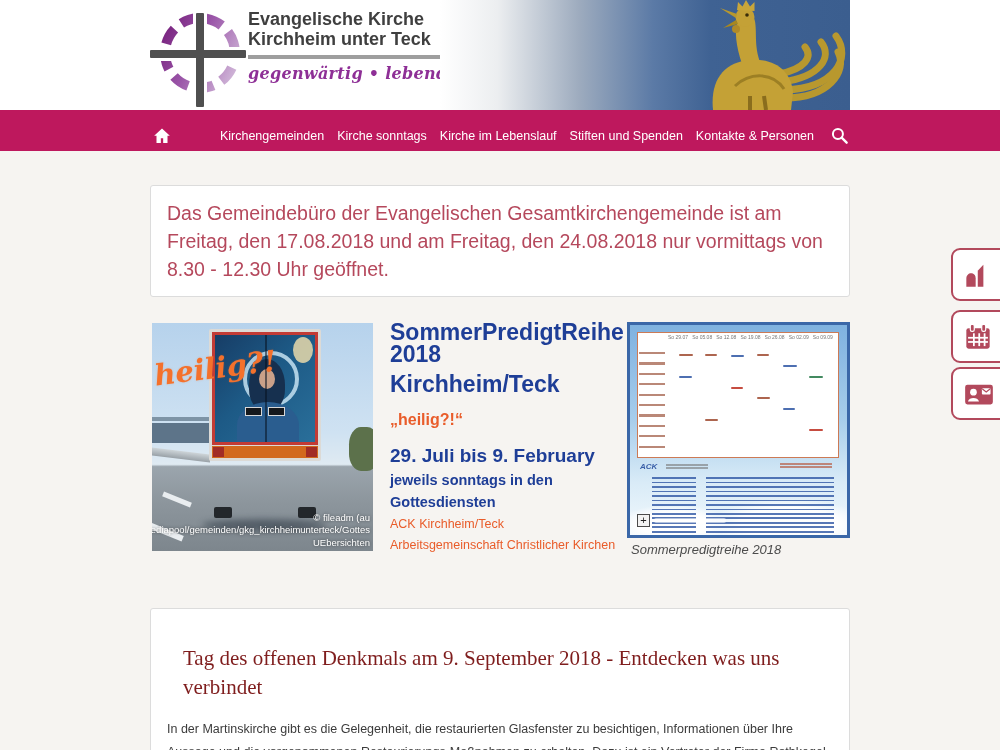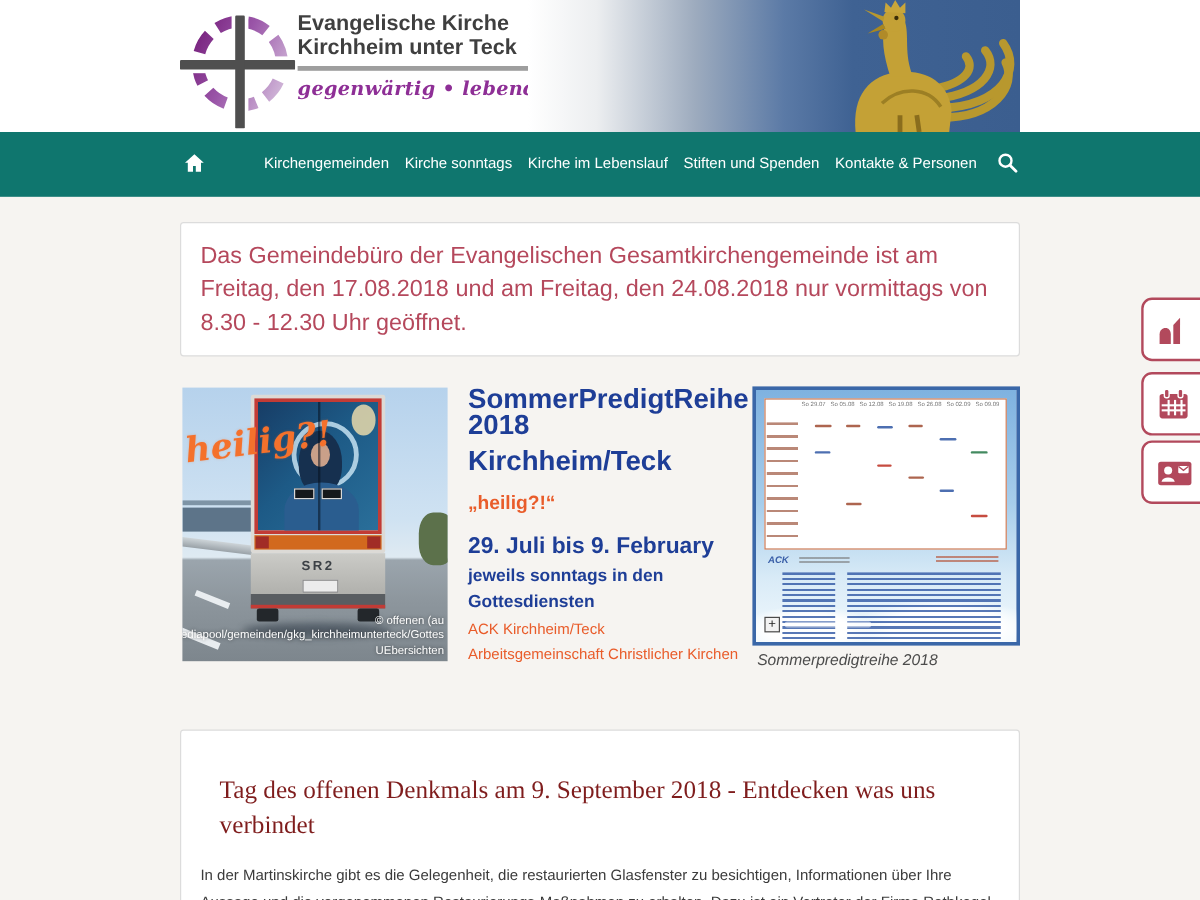--- a/index.html
+++ b/index.html
@@ -12,21 +12,21 @@
   .logo-text{position:absolute;left:248px;top:9px;width:220px;}
   .logo-title{font-size:18px;font-weight:bold;color:#3f3f3f;line-height:20px;white-space:nowrap;}
   .logo-divider{margin-top:6px;width:192px;height:4px;background:#9e9e9e;}
   .logo-tagline{margin-top:5px;font-family:"DejaVu Serif",serif;font-style:italic;font-weight:bold;
     font-size:16px;color:#8e2f96;white-space:nowrap;letter-spacing:.3px;}
   .header-photo{position:absolute;left:440px;top:0;width:410px;height:110px;overflow:hidden;
     background:linear-gradient(90deg,#ffffff 0%,#eceef0 14%,#9dabbe 34%,#5b7aa6 52%,#3f6293 66%,#3b5e8f 100%);}
   .header-photo svg{position:absolute;right:0;top:0;}
 
   
-  .main-nav{position:absolute;left:0;top:110px;width:1000px;height:54px;background:#0f766e;}
+  .main-nav{position:absolute;left:0;top:110px;width:1000px;height:41px;background:#be185d;}
   .nav-home{position:absolute;left:152px;top:16px;width:20px;height:20px;cursor:pointer;}
   .nav-right{position:absolute;right:150px;top:0;height:52px;display:flex;align-items:center;gap:13px;}
   .nav-item{color:#ffffff;font-size:12.5px;white-space:nowrap;cursor:pointer;text-decoration:none;}
   .nav-search{width:20px;height:20px;margin-left:3px;cursor:pointer;}
 
   
   .box{position:absolute;left:150px;width:700px;background:#ffffff;border:1px solid #dcdcdc;
     border-radius:3px;box-sizing:border-box;}
   .notice-box{top:185px;min-height:107px;padding:13px 16px;}
   .notice-text{margin:0;font-size:19.5px;line-height:28px;color:#b5485c;}
@@ -206,30 +206,25 @@
         <div class="hood"></div>
         <div class="face"></div>
         <div class="robe"></div>
         <div class="angel"></div>
         <div class="door-split"></div>
         <div class="latch l"></div>
           <div class="latch r"></div>
       </div>
       <div class="t-band"></div>
     </div>
-    <div class="t-lower">
-      <div class="t-plate-name">SR2</div>
-      <div class="t-license"></div>
-      <div class="t-bumper"></div>
-    </div>
     <div class="wheel wl"></div>
     <div class="wheel wr"></div>
     <div class="heilig-overlay">heilig?!</div>
     <figcaption class="t-credit">
-      <span>© offenen (au</span>
+      <span>© fileadm (au</span>
       <span>/mediapool/gemeinden/gkg_kirchheimunterteck/Gottes</span>
       <span>UEbersichten</span>
     </figcaption>
   </figure>
 
   <div class="poster">
     <div class="p-blue p-title">SommerPredigtReihe</div>
     <div class="p-blue p-title">2018</div>
     <div class="p-blue p-sub">Kirchheim/Teck</div>
     <div class="p-motto">„heilig?!“</div>

